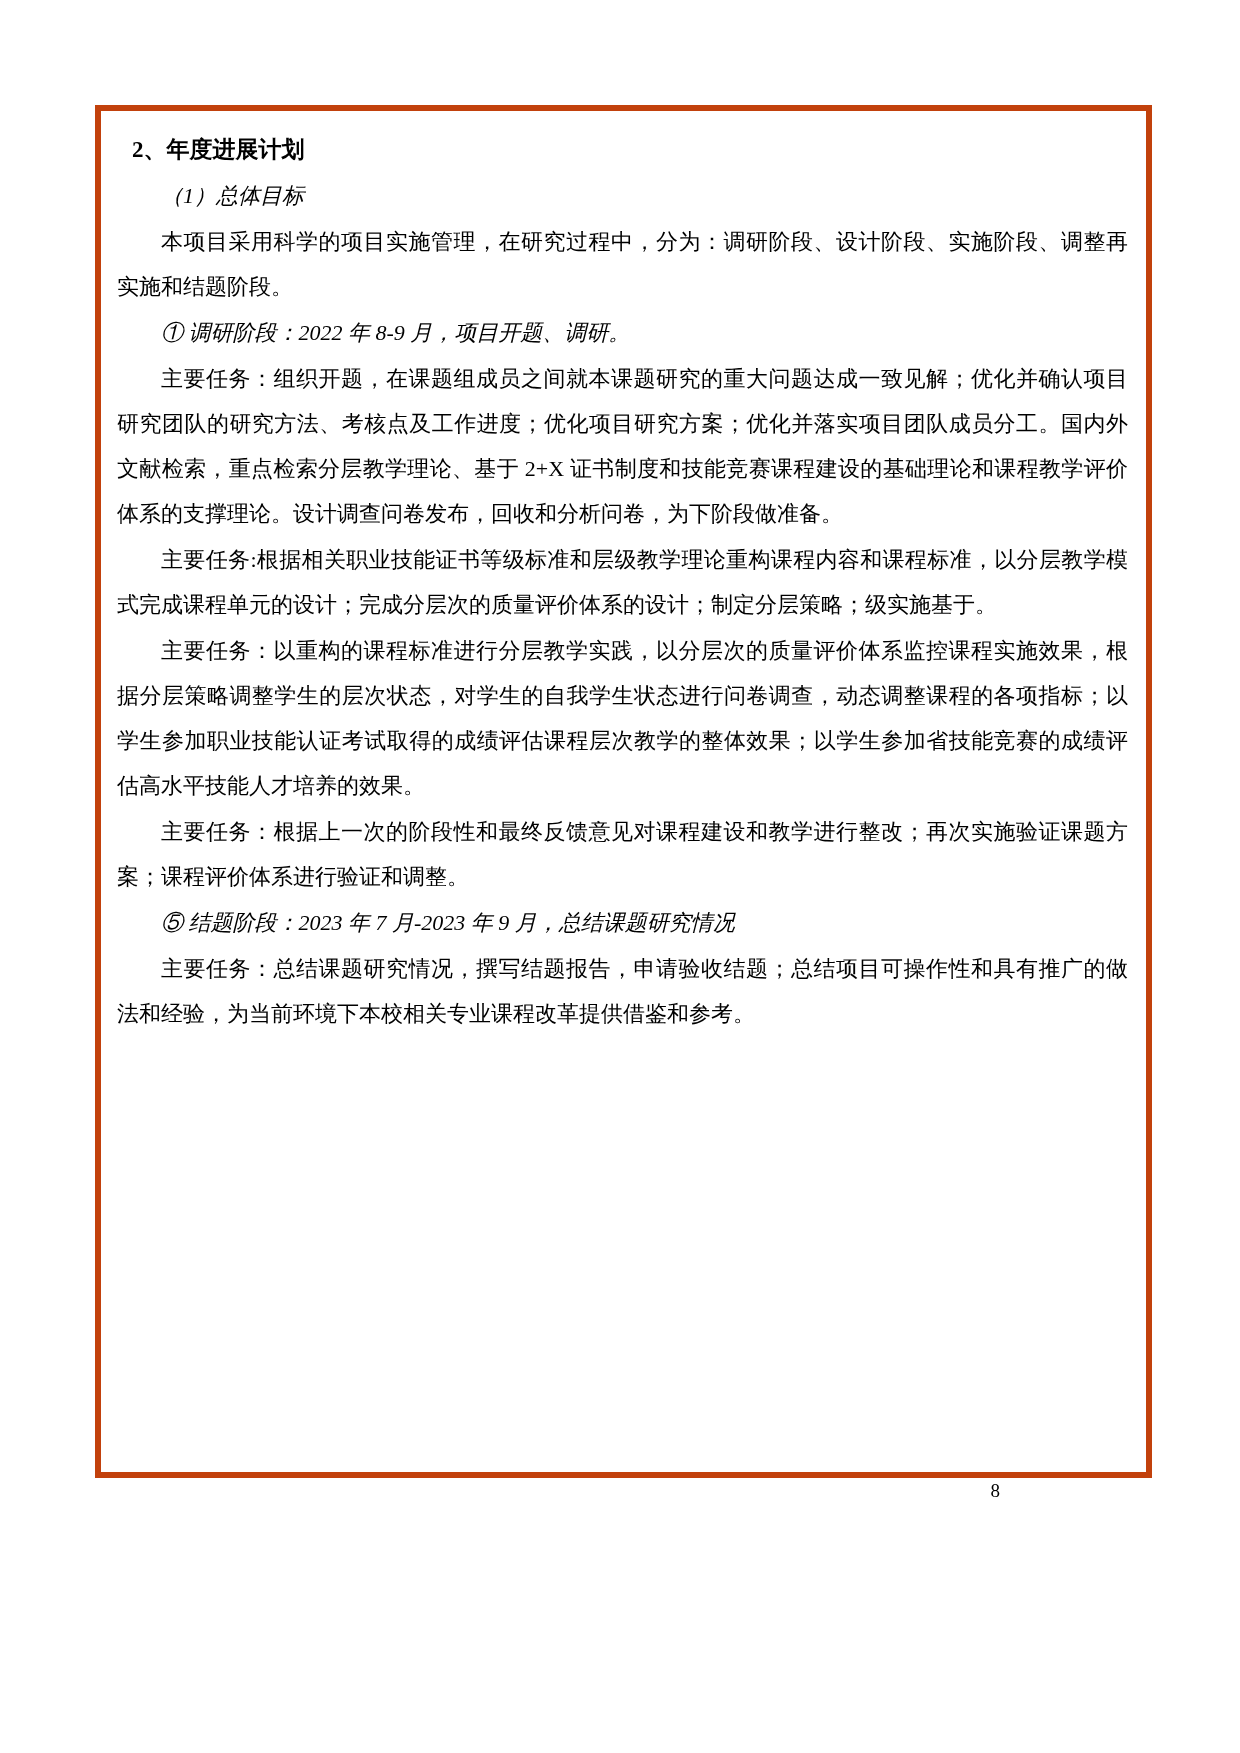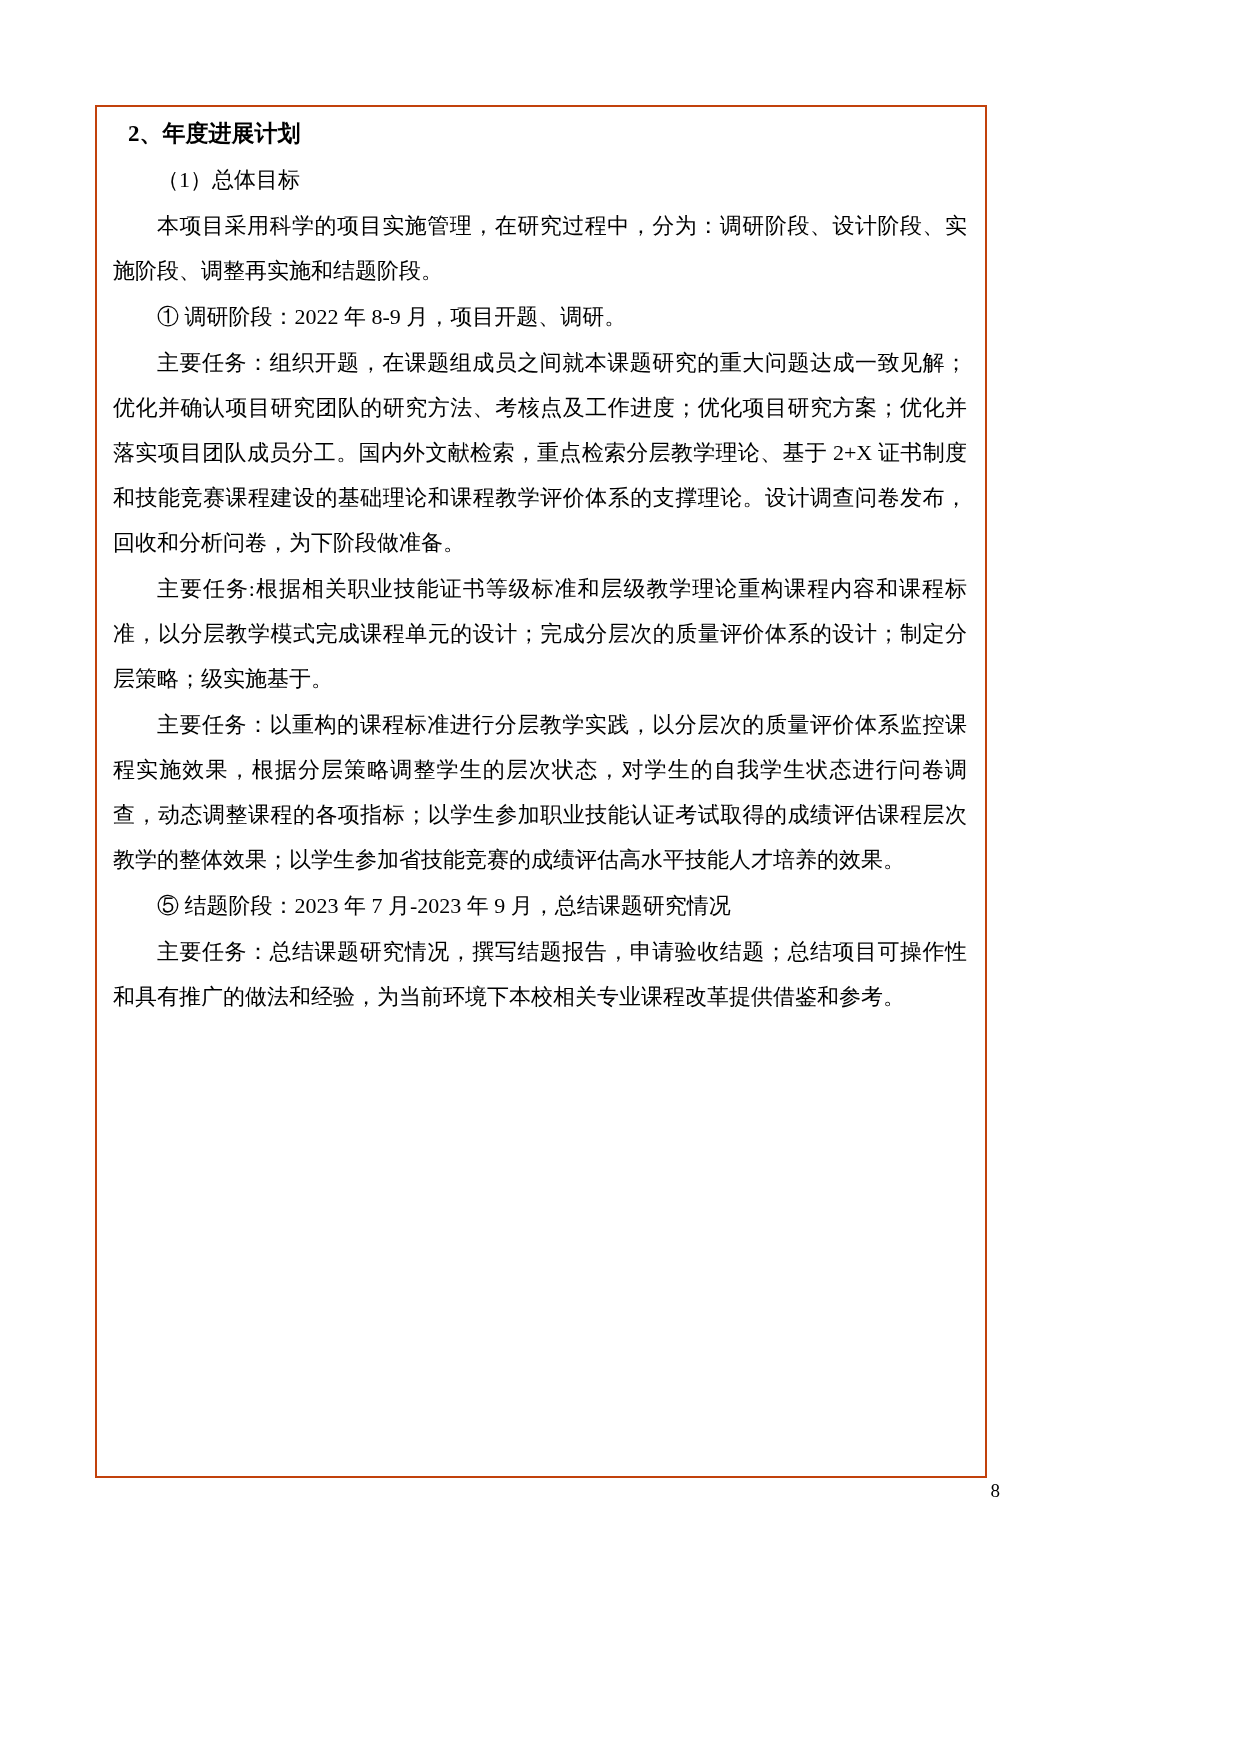--- a/index.html
+++ b/index.html
@@ -12,25 +12,25 @@
     position: relative;
     width: 1240px;
     height: 1753px;
     font-family: "Liberation Serif", "DejaVu Serif", serif;
     overflow: hidden;
   }
   .doc-box {
     position: absolute;
     left: 95px;
     top: 105px;
-    width: 892px;
+    width: 1057px;
     height: 1373px;
-    border: 2px solid #c2410c;
+    border: 6px solid #c2410c;
     box-sizing: border-box;
-    padding: 4px 18px 0 16px;
+    padding: 16px 18px 0 16px;
     overflow: hidden;
   }
   .doc-title {
     font-size: 23px;
     font-weight: bold;
     line-height: 45px;
     margin: 0 0 0 15px;
     text-align: left;
   }
   .para {
@@ -38,20 +38,21 @@
     line-height: 45px;
     margin: 1px 0;
     text-indent: 2em;
     text-align: justify;
     text-align-last: left;
     word-break: break-all;
   }
   .para-subheading,
   .para-item {
     text-align: center;
+    font-style: italic;
   }
   .page-number {
     position: absolute;
     left: 95px;
     top: 1480px;
     width: 915px;
     box-sizing: border-box;
     padding-right: 10px;
     text-align: right;
     font-size: 19px;
@@ -63,18 +64,19 @@
 
 <div class="doc-box">
   <h2 class="doc-title">2、年度进展计划</h2>
   <div>
       <p class="para para-subheading">（1）总体目标</p>
       <p class="para para-body">本项目采用科学的项目实施管理，在研究过程中，分为：调研阶段、设计阶段、实施阶段、调整再实施和结题阶段。</p>
       <p class="para para-item">① 调研阶段：2022 年 8-9 月，项目开题、调研。</p>
       <p class="para para-body">主要任务：组织开题，在课题组成员之间就本课题研究的重大问题达成一致见解；优化并确认项目研究团队的研究方法、考核点及工作进度；优化项目研究方案；优化并落实项目团队成员分工。国内外文献检索，重点检索分层教学理论、基于 2+X 证书制度和技能竞赛课程建设的基础理论和课程教学评价体系的支撑理论。设计调查问卷发布，回收和分析问卷，为下阶段做准备。</p>
       <p class="para para-body">主要任务:根据相关职业技能证书等级标准和层级教学理论重构课程内容和课程标准，以分层教学模式完成课程单元的设计；完成分层次的质量评价体系的设计；制定分层策略；级实施基于。</p>
       <p class="para para-body">主要任务：以重构的课程标准进行分层教学实践，以分层次的质量评价体系监控课程实施效果，根据分层策略调整学生的层次状态，对学生的自我学生状态进行问卷调查，动态调整课程的各项指标；以学生参加职业技能认证考试取得的成绩评估课程层次教学的整体效果；以学生参加省技能竞赛的成绩评估高水平技能人才培养的效果。</p>
+      <p class="para para-body">主要任务：根据上一次的阶段性和最终反馈意见对课程建设和教学进行整改；再次实施验证课题方案；课程评价体系进行验证和调整。</p>
       <p class="para para-item">⑤ 结题阶段：2023 年 7 月-2023 年 9 月，总结课题研究情况</p>
       <p class="para para-body">主要任务：总结课题研究情况，撰写结题报告，申请验收结题；总结项目可操作性和具有推广的做法和经验，为当前环境下本校相关专业课程改革提供借鉴和参考。</p>
     </div>
 </div>
 
 <div class="page-number">8</div>
 
 </body></html>

